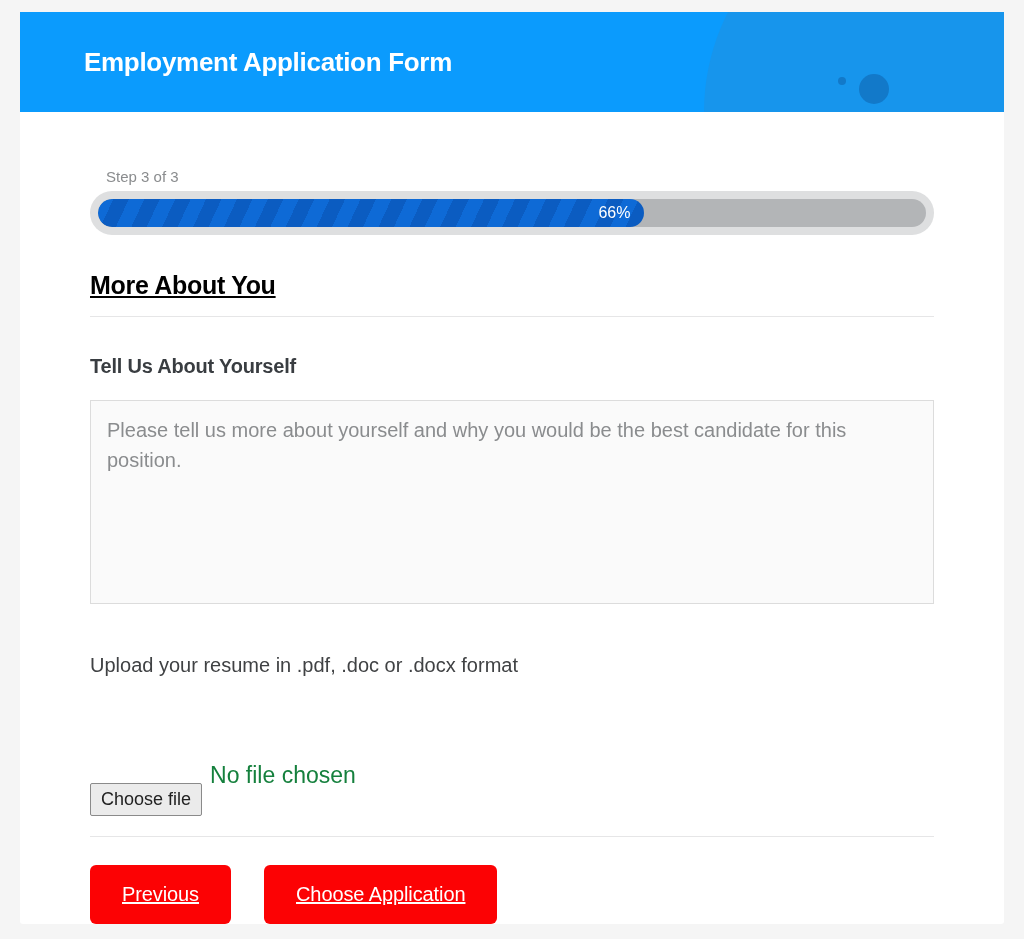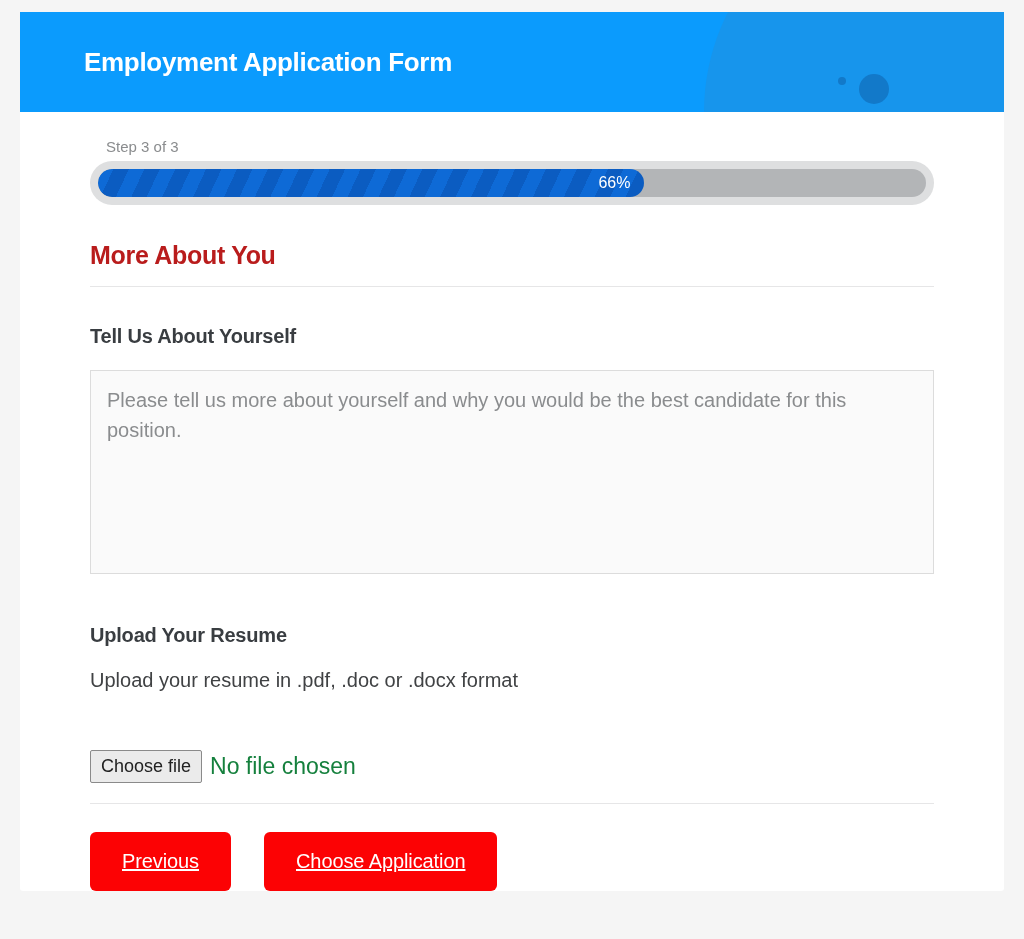--- a/index.html
+++ b/index.html
@@ -71,21 +71,21 @@
       position: absolute;
       right: 60px;
       top: 105px;
       width: 18px;
       height: 18px;
       border-radius: 50%;
       background: #1279c9;
       z-index: 2;
     }
     .content {
-      padding: 26px 70px 0 70px;
+      padding: 56px 70px 0 70px;
     }
     .step-label {
       color: #8a8c8e;
       font-size: 15px;
       font-weight: 400;
       margin-left: 16px;
       margin-bottom: 6px;
     }
     .progress-wrap {
       background: #dedfe0;
@@ -116,27 +116,28 @@
       align-items: center;
       justify-content: flex-end;
       padding-right: 14px;
     }
     .progress-pct {
       color: #fff;
       font-size: 16px;
       font-weight: 500;
     }
     .section-title {
-      color: #b91c1c;
+      color: #000000;
       font-size: 25px;
       font-weight: 700;
       padding-bottom: 16px;
       border-bottom: 1px solid #e6e6e7;
       margin-bottom: 38px;
       letter-spacing: -0.3px;
+      text-decoration: underline;
     }
     .field-label {
       color: #393d41;
       font-size: 20px;
       font-weight: 600;
       margin-bottom: 22px;
       letter-spacing: -0.2px;
     }
     .textarea {
       width: 100%;
@@ -170,20 +171,21 @@
     }
     .choose-file {
       background: #ebebeb;
       border: 1px solid #8a8a8a;
       padding: 5px 10px;
       font-size: 18px;
       color: #222;
       font-family: inherit;
       cursor: pointer;
       border-radius: 2px;
+      margin-top: 48px;
     }
     .file-status {
       color: #15803d;
       font-size: 23px;
     }
     .button-row {
       display: flex;
       gap: 33px;
     }
     .btn {
@@ -222,21 +224,20 @@
             <span class="progress-pct">66%</span>
           </div>
         </div>
       </div>
 
       <h2 class="section-title">More About You</h2>
 
       <div class="field-label">Tell Us About Yourself</div>
       <textarea class="textarea" placeholder="Please tell us more about yourself and why you would be the best candidate for this position." style=""></textarea>
 
-      <div class="field-label">Upload Your Resume</div>
       <div class="help-text">Upload your resume in .pdf, .doc or .docx format</div>
 
       <div class="file-row">
         <button class="choose-file">Choose file</button>
         <span class="file-status">No file chosen</span>
       </div>
 
       <div class="button-row">
         <button class="btn">Previous</button>
         <button class="btn">Choose Application</button>

